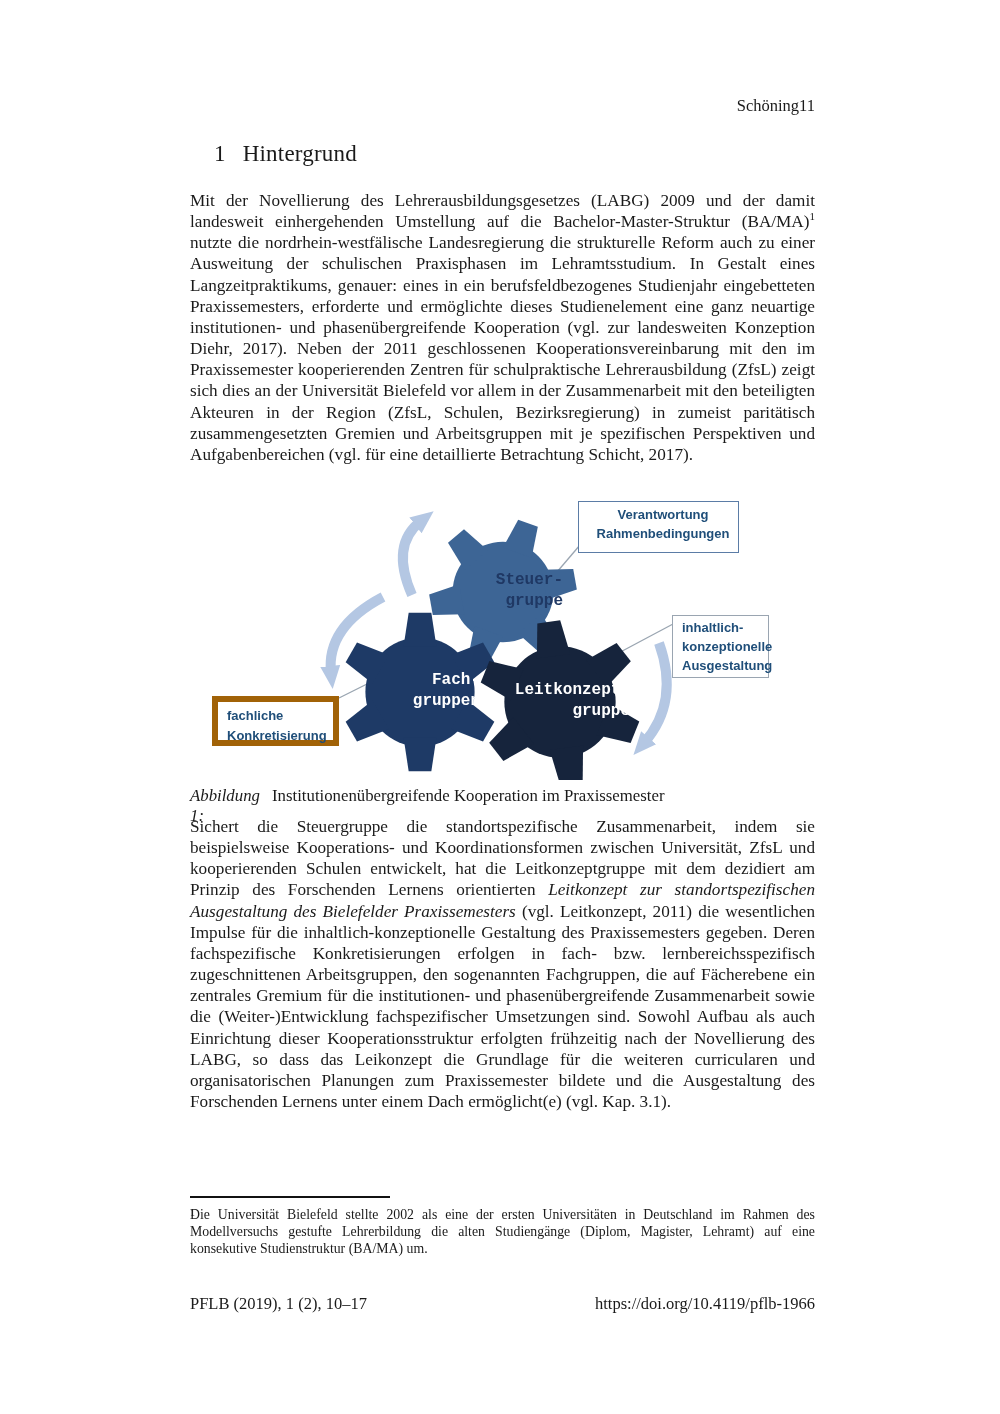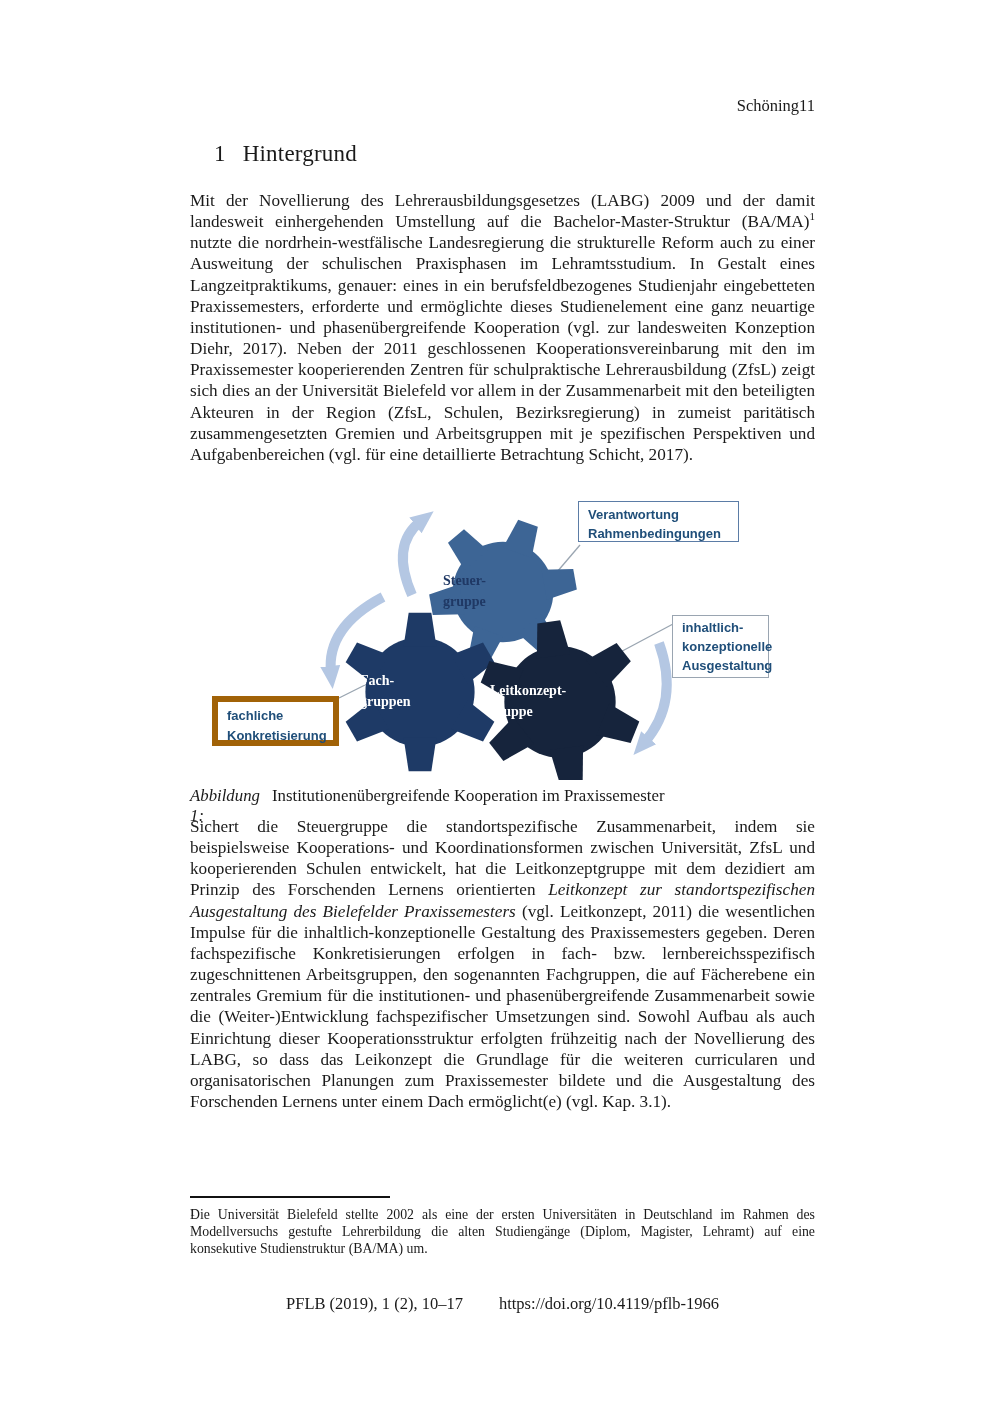--- a/index.html
+++ b/index.html
@@ -23,36 +23,36 @@
     font-size:17.2px;line-height:21.15px;text-align:justify;
   }
   .par-1{top:190px;}
   .par-2{top:816px;}
   .body-par sup{font-size:11px;line-height:0;}
   .ital{font-style:italic;}
   
   .figure{position:absolute;top:495px;left:200px;width:620px;height:285px;}
   .fig-svg{position:absolute;top:0;left:0;}
   .gear-label{
-    position:absolute;text-align:left;
-    font-family:Liberation Serif, serif;font-weight:bold;
-    font-size:14px;line-height:21px;
+    position:absolute;text-align:right;
+    font-family:Liberation Mono, monospace;font-weight:bold;
+    font-size:16px;line-height:21px;
   }
   .gear-label.on-light{color:#1f3864;}
   .gear-label.on-dark{color:#ffffff;}
   .lbl-steuer{top:75px;left:243px;width:120px;}
   .lbl-fach{top:175px;left:160px;width:120px;}
   .lbl-leit{top:185px;left:290px;width:140px;}
   .callout{
     position:absolute;background:#ffffff;box-sizing:border-box;
     font-family:"Liberation Sans", sans-serif;font-weight:bold;
     color:#1f4e79;font-size:13px;
   }
-  .co-verantwortung{top:6px;left:378px;width:161px;height:41px;
-    border:1px solid #5b7ca6;padding:3px 0 0 9px;line-height:19px;}
+  .co-verantwortung{top:6px;left:378px;width:161px;height:52px;
+    border:1px solid #5b7ca6;padding:3px 0 0 9px;line-height:19px;text-align:center;}
   .co-inhaltlich{top:120px;left:472px;width:97px;height:63px;
     border:1px solid #9aa5b1;padding:2px 0 0 9px;line-height:19px;}
   .co-fachliche{top:201px;left:12px;width:127px;height:50px;
     border:6px solid #a16207;padding:4px 0 0 9px;line-height:20px;}
   
   .caption{
     position:absolute;top:786px;left:190px;width:625px;
     font-size:16.8px;display:flex;
   }
   .caption .cap-label{font-style:italic;width:82px;flex:0 0 82px;}
@@ -65,21 +65,21 @@
     position:absolute;top:1206px;left:190px;width:625px;
     font-size:13.8px;line-height:17px;text-align:justify;
   }
   .footnote .fn-marker{
     position:absolute;left:0;top:-2px;font-size:10px;
   }
   .footnote .fn-text{display:block;}
   
   .page-footer{
     position:absolute;top:1294px;left:190px;width:625px;
-    display:flex;justify-content:center;font-size:16.5px;gap:36px;
+    display:flex;justify-content:space-between;font-size:16.5px;gap:36px;
   }
   .page-footer a{color:#1a1a1a;text-decoration:none;}
 </style>
 </head>
 <body>
 
 <div class="page">
 
   <div class="running-head">
     <span>Schöning</span>

